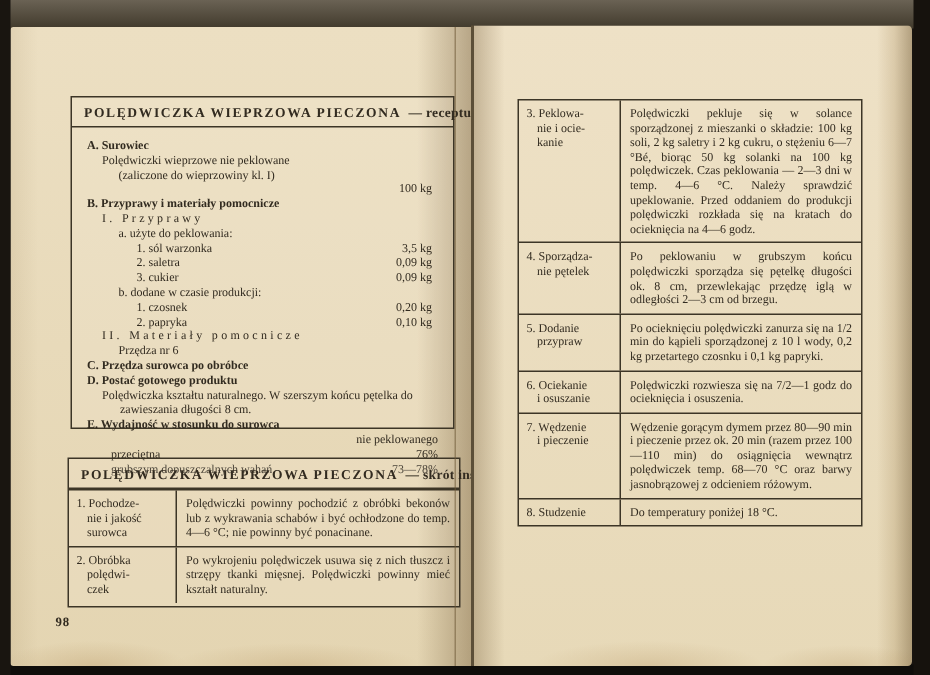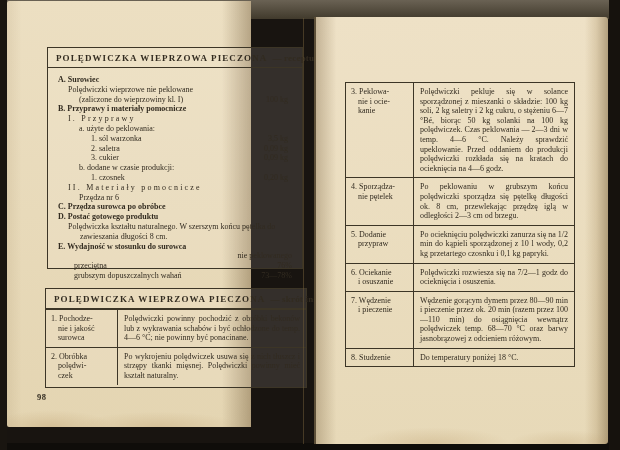--- a/index.html
+++ b/index.html
@@ -11,21 +11,21 @@
   }
   
   .backdrop-top{position:absolute;left:0;top:0;width:620px;height:19px;
     background:linear-gradient(to bottom,#6a6254,#413a2c);}
   .backdrop-bottom{position:absolute;left:0;top:443px;width:620px;height:7px;background:#0f0d0a;}
   .backdrop-left{position:absolute;left:0;top:0;width:7px;height:450px;background:#191510;}
   .backdrop-right{position:absolute;left:609px;top:0;width:11px;height:450px;background:#16120d;}
 
   
   .page-left{
-    position:absolute;left:7px;top:1px;width:244px;height:426px;
+    position:absolute;left:7px;top:18px;width:308px;height:426px;
     background:
       radial-gradient(ellipse 90px 24px at 18% 100%,rgba(158,116,56,.22),transparent 70%),
       radial-gradient(ellipse 120px 22px at 62% 100%,rgba(158,116,56,.20),transparent 70%),
       linear-gradient(to right,rgba(120,90,45,.10),rgba(0,0,0,0) 6%,rgba(0,0,0,0) 88%,rgba(95,70,35,.38)),
       linear-gradient(to bottom,#ecdfc2,#e4d5b2);
     border-radius:2px 0 0 2px;
   }
   .gutter-line-a{position:absolute;left:303px;top:18px;width:1px;height:426px;background:rgba(110,90,55,.55);}
   .gutter-line-b{position:absolute;left:314px;top:17px;width:2px;height:427px;background:#5c4f38;}
   .page-right{
@@ -36,39 +36,39 @@
       linear-gradient(to right,rgba(100,75,40,.30),rgba(0,0,0,0) 7%),
       linear-gradient(to left,rgba(105,80,40,.45),rgba(150,120,70,.22) 4%,rgba(0,0,0,0) 8%),
       linear-gradient(to bottom,#eee1c6,#e7d9b8);
     border-radius:0 3px 3px 0;
   }
 
   
   .rbox{position:absolute;border:1px solid #3c3526;background:rgba(255,250,235,.12);}
   .box-receptura{left:40px;top:46px;width:254px;height:220px;}
   .box-skrot{left:38px;top:287px;width:260px;height:98px;}
-  .rtable{position:absolute;left:29px;top:49px;width:228px;border:1px solid #3c3526;margin-top:16px;}
+  .rtable{position:absolute;left:29px;top:49px;width:228px;border:1px solid #3c3526;}
 
   .box-title{
     display:flex;align-items:center;gap:5px;
     border-bottom:1px solid #3c3526;
     padding:5px 8px 4px 8px;
     font-weight:bold;font-size:9px;white-space:nowrap;
   }
   .box-title .main{letter-spacing:1.1px;}
   .box-title .tag{letter-spacing:.2px;}
 
   
   .rcontent{padding:7px 10px 4px 10px;font-size:8px;line-height:9.8px;}
   .rline{display:flex;align-items:flex-start;}
   .rline .txt{white-space:nowrap;}
   .rline .qty{margin-left:auto;width:50px;text-align:right;padding-right:4px;white-space:nowrap;}
   .i0{padding-left:0;}
   .i1{padding-left:10px;}
-  .i2{padding-left:21px;}
+  .i2{padding-left:21px;flex-direction:column;}
   .i3{padding-left:33px;}
   .bold{font-weight:bold;}
   .spaced .txt{letter-spacing:2.2px;}
   .hang .txt{white-space:normal;padding-left:12px;text-indent:-12px;display:block;}
   .yield-row{display:flex;align-items:baseline;}
   .yield-row .lbl{padding-left:16px;}
   .yield-row .val{margin-left:auto;width:104px;text-align:right;white-space:nowrap;}
 
   
   .trow{display:flex;border-top:1px solid #3c3526;}
@@ -132,20 +132,24 @@
         <div class="rline i3">
             <span class="txt">3. cukier</span>
             <span class="qty">0,09 kg</span>
           </div>
         <div class="rline i2">
             <span class="txt">b. dodane w czasie produkcji:</span>
           </div>
         <div class="rline i3">
             <span class="txt">1. czosnek</span>
             <span class="qty">0,20 kg</span>
+          </div>
+        <div class="rline i3">
+            <span class="txt">2. papryka</span>
+            <span class="qty">0,10 kg</span>
           </div>
         <div class="rline i1 spaced">
             <span class="txt">II. Materiały pomocnicze</span>
           </div>
         <div class="rline i2">
             <span class="txt">Przędza nr 6</span>
           </div>
         <div class="rline i0 bold">
             <span class="txt">C. Przędza surowca po obróbce</span>
           </div>

